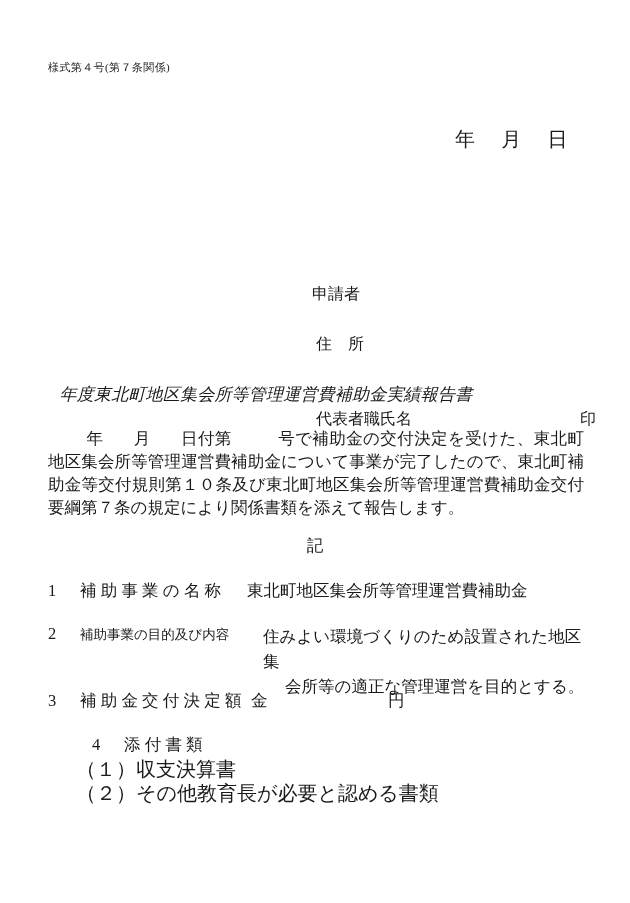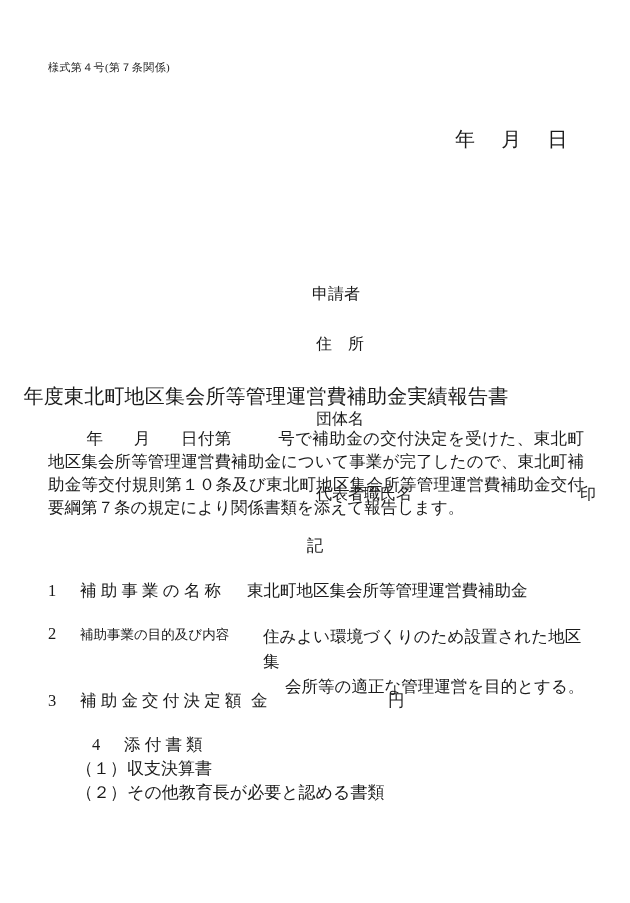--- a/index.html
+++ b/index.html
@@ -55,22 +55,23 @@
   }
   .applicant .sub { display: block; padding-left: 20px; }
   .applicant .seal-gap { display: inline-block; width: 168px; }
 
   
   .doc-title {
     left: 0;
     top: 383px;
     width: 532px;
     text-align: center;
-    font-size: 20px;
+    font-size: 17px;
     letter-spacing: 0.2px;
+    font-style: italic;
   }
 
   
   .body-para {
     left: 48px;
     top: 427px;
     width: 536px;
     font-size: 16.5px;
     line-height: 23px;
     text-align: justify;
@@ -119,39 +120,38 @@
   }
   .v-2 .ln2 { display: block; padding-left: 22px; }
 
   .v-3-kin { position: absolute; left: 251px; top: 690px; font-size: 16.5px; }
   .v-3-en  { position: absolute; left: 388px; top: 690px; font-size: 16.5px; }
 
   .sublist {
     position: absolute;
     left: 76px;
     top: 757px;
-    font-size: 17px;
+    font-size: 20px;
     line-height: 24px;
   }
   .sublist .sub-item { display: block; }
 </style>
 </head>
 <body>
 
 <div id="page">
 
   <div class="abs form-no">様式第４号(第７条関係)</div>
 
   <div class="abs date-line"><span>年</span><span class="gap"></span><span>月</span><span class="gap"></span><span>日</span></div>
 
 
   <div class="abs applicant">
     <span>申請者</span>
     <span class="sub">住　所</span>
-    <span class="sub">団体名</span>
     <span class="sub"><span>代表者職氏名</span><span class="seal-gap"></span><span>印</span></span>
   </div>
 
   <div class="abs doc-title">年度東北町地区集会所等管理運営費補助金実績報告書</div>
 
   <div class="abs body-para"><span class="lead"></span><span>年</span><span class="bl"></span><span>月</span><span class="bl"></span><span>日付第</span><span class="bl-wide"></span><span>号で補助金の交付決定を受けた、東北町地区集会所等管理運営費補助金について事業が完了したので、東北町補助金等交付規則第１０条及び東北町地区集会所等管理運営費補助金交付要綱第７条の規定により関係書類を添えて報告します。</span></div>
 
   <div class="abs ki-mark">記</div>
 
   <div class="abs item item-1"><span class="num">1</span><span class="lbl-spaced">補助事業の名称</span></div>

